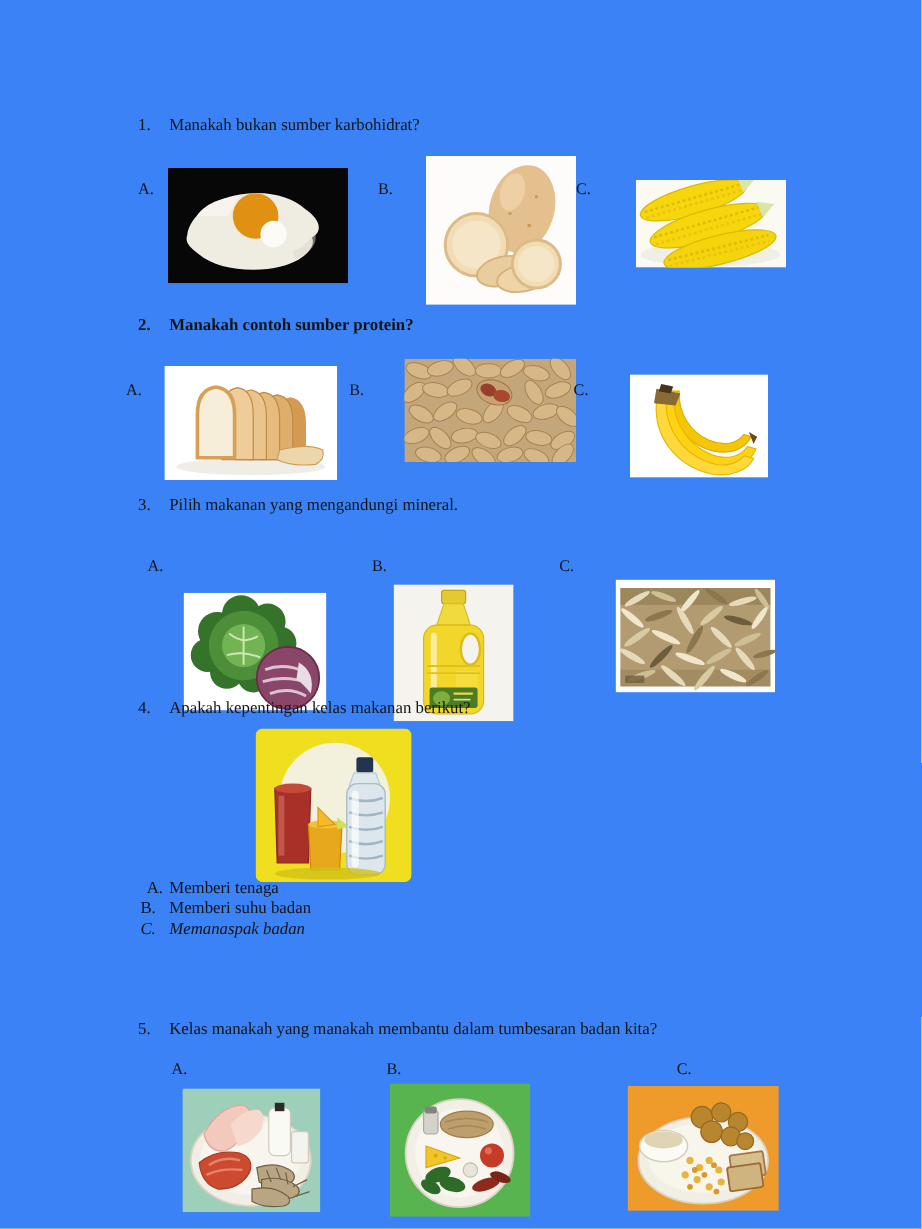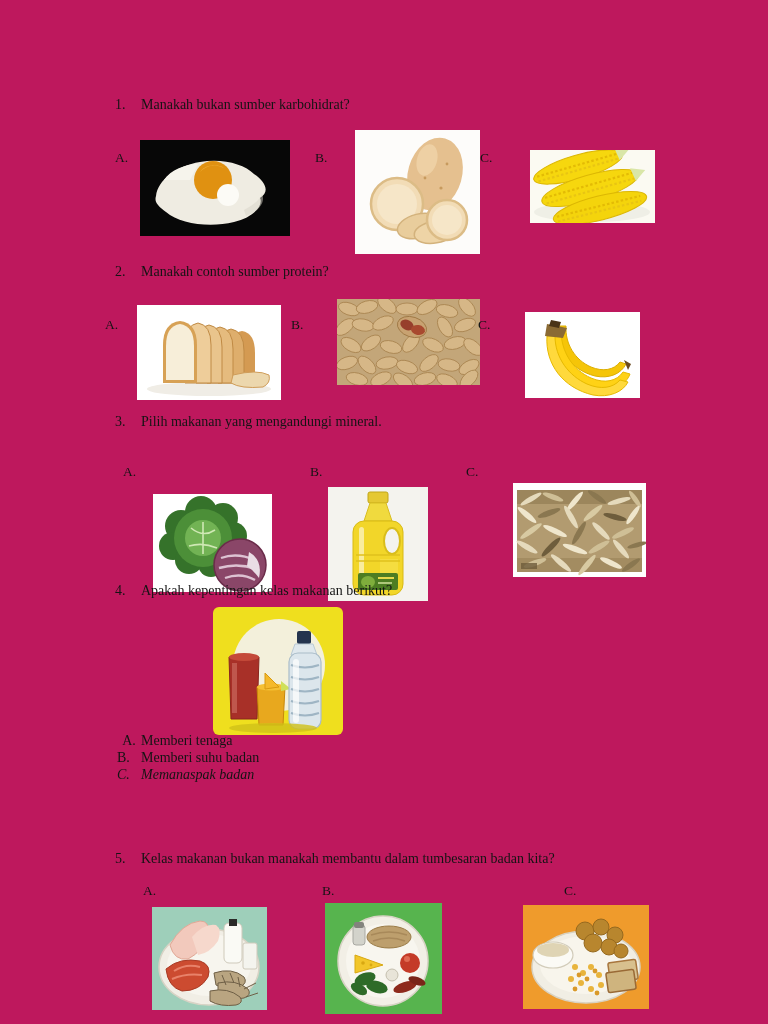--- a/index.html
+++ b/index.html
@@ -1,16 +1,16 @@
 <!DOCTYPE html>
 <html><head>
 <meta charset="utf-8">
 <style>
   html,body{margin:0;padding:0;background:#ffffff;}
-  .page{position:relative;width:768px;height:1024px;background:#be185d;overflow:hidden;
+  .page{position:relative;width:768px;height:1024px;background:#3b82f6;overflow:hidden;
         font-family:"Liberation Serif","DejaVu Serif",serif;color:#141414;}
   .qrow{position:absolute;z-index:3;font-size:14px;white-space:nowrap;}
   .qnum{display:inline-block;width:26px;}
   .optlabel{position:absolute;z-index:3;font-size:13.5px;}
   .optline{position:absolute;z-index:3;font-size:14px;white-space:nowrap;}
   .optline .lbl{display:inline-block;width:24px;}
   .fig{position:absolute;z-index:1;line-height:0;}
   svg{display:block;}
 </style>
 </head>
@@ -71,21 +71,21 @@
         <path d="M104,30 L118,36 L106,44 Z" fill="#d9e6a8"></path>
       </g>
       <g transform="rotate(-14 70 58)">
         <ellipse cx="70" cy="58" rx="48" ry="12" fill="#f4d40c" stroke="#dcb704" stroke-width="1"></ellipse>
         <line x1="26" y1="56" x2="112" y2="56" stroke="#e3bb05" stroke-width="2.2" stroke-dasharray="2.5,2.2"></line>
         <line x1="26" y1="61" x2="112" y2="61" stroke="#e8c513" stroke-width="2.2" stroke-dasharray="2.5,2.2"></line>
       </g>
     </svg>
   </div>
 
-  <div class="qrow" style="left:115px;top:264px;">
+  <div class="qrow" style="left:115px;top:264px;font-weight:bold;">
     <span class="qnum">2.</span><span>Manakah contoh sumber protein?</span>
   </div>
 
   <span class="optlabel" style="left:105px;top:317px;">A.</span>
   <div class="fig" style="left:137px;top:305px;">
     <svg width="144" height="95" viewBox="0 0 144 95">
       <rect x="0" y="0" width="144" height="95" fill="#ffffff"></rect>
       <ellipse cx="72" cy="84" rx="62" ry="7" fill="#f0ede6"></ellipse>
       <g>
         <path transform="translate(92,26)" d="M0,22 Q0,2 13,0 Q26,2 26,22 L26,52 L0,52 Z" fill="#d49a52"></path>
@@ -272,21 +272,21 @@
     <span class="lbl">A.</span><span>Memberi tenaga</span>
   </div>
   <div class="optline" style="left:117px;top:750px;">
     <span class="lbl">B.</span><span>Memberi suhu badan</span>
   </div>
   <div class="optline" style="left:117px;top:767px;font-style:italic;">
     <span class="lbl">C.</span><span>Memanaspak badan</span>
   </div>
 
   <div class="qrow" style="left:115px;top:851px;">
-    <span class="qnum">5.</span><span>Kelas makanan bukan manakah membantu dalam tumbesaran badan kita?</span>
+    <span class="qnum">5.</span><span>Kelas manakah yang manakah membantu dalam tumbesaran badan kita?</span>
   </div>
 
   <span class="optlabel" style="left:143px;top:883px;">A.</span>
   <div class="fig" style="left:152px;top:907px;">
     <svg width="115" height="103" viewBox="0 0 115 103">
       <rect x="0" y="0" width="115" height="103" fill="#9ecfba"></rect>
       <ellipse cx="57" cy="60" rx="50" ry="38" fill="#f1eee5" stroke="#d8d3c5" stroke-width="1.5"></ellipse>
       <ellipse cx="57" cy="58" rx="42" ry="31" fill="#f7f5ee"></ellipse>
       <path d="M18,38 Q30,16 48,14 Q58,14 56,26 Q52,44 36,52 Q22,54 18,38 Z" fill="#f2c9bc" stroke="#e0a896" stroke-width="1"></path>
       <path d="M40,30 Q52,16 64,18 Q70,22 66,34 Q58,46 46,48 Z" fill="#f6d8cc"></path>

